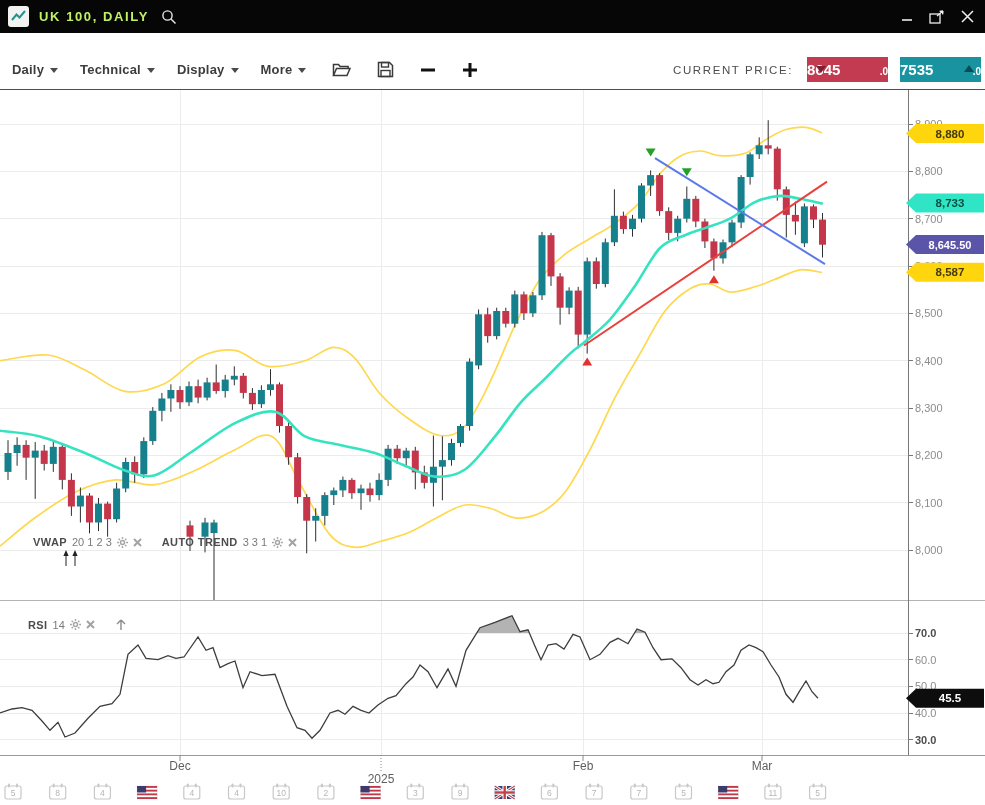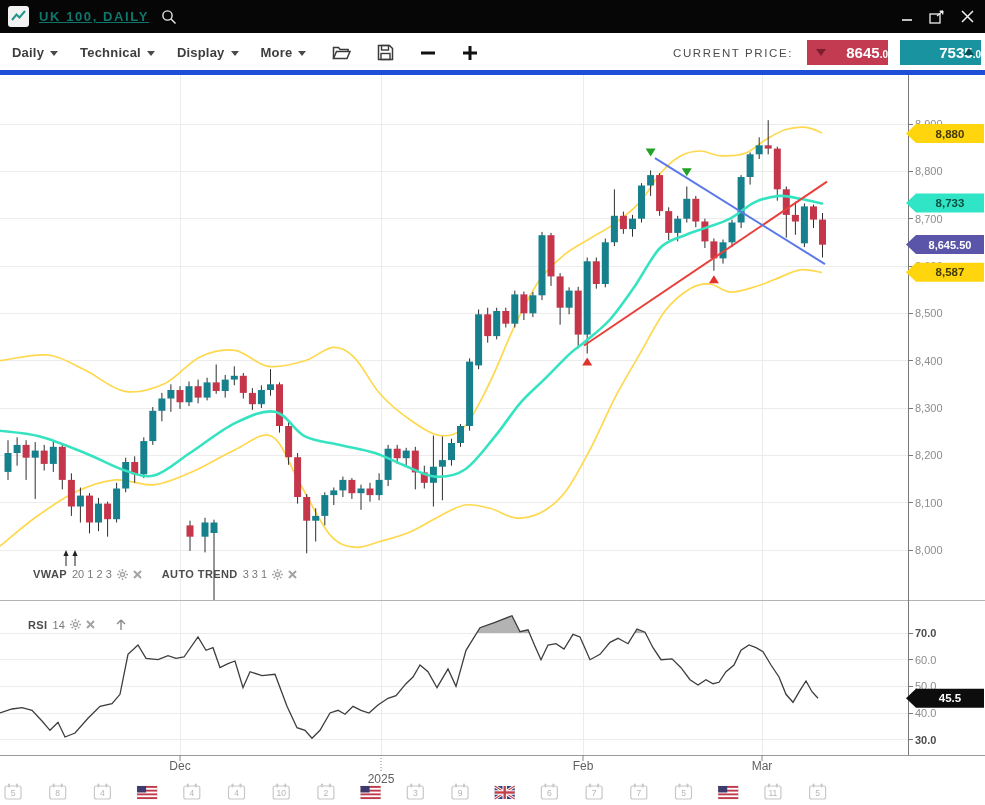--- a/index.html
+++ b/index.html
@@ -3,50 +3,50 @@
 <meta charset="utf-8">
 <style>
   html,body{margin:0;padding:0;background:#fff;}
   body{width:985px;height:805px;position:relative;overflow:hidden;
        font-family:"Liberation Sans",sans-serif;-webkit-font-smoothing:antialiased;}
   
   .titlebar{position:absolute;left:0;top:0;width:985px;height:33px;background:#060606;
             display:flex;align-items:center;z-index:30;}
   .app-icon{width:21px;height:21px;background:#f2f2f2;border-radius:3px;margin:0 10px 0 8px;
             display:flex;align-items:center;justify-content:center;}
-  .tb-title{color:#0f766e;font-size:13px;font-weight:bold;letter-spacing:1.6px;text-decoration:underline;}
+  .tb-title{color:#bef264;font-size:13px;font-weight:bold;letter-spacing:1.6px;}
   .tb-search{margin-left:12px;display:flex;align-items:center;cursor:pointer;}
   .tb-spacer{flex:1;}
   .winbtn{width:24px;height:22px;display:flex;align-items:center;justify-content:center;
           margin-right:6px;cursor:pointer;}
   
-  .toolbar{position:absolute;left:0;top:35px;width:985px;height:40px;background:#fff;
-           border-bottom:5px solid #1d4ed8;display:flex;align-items:center;z-index:30;box-sizing:border-box;}
+  .toolbar{position:absolute;left:0;top:50px;width:985px;height:40px;background:#fff;
+           border-bottom:1px solid #1d4ed8;display:flex;align-items:center;z-index:30;box-sizing:border-box;}
   .menu{display:flex;align-items:center;gap:6px;margin-left:22px;cursor:pointer;
         font-size:13px;font-weight:bold;color:#3d3d3d;letter-spacing:.2px;}
   .menu:first-child{margin-left:12px;}
   .caret{width:0;height:0;border-left:4px solid transparent;border-right:4px solid transparent;
          border-top:5px solid #4a4a4a;margin-top:2px;}
   .iconbtn{margin-left:26px;display:flex;align-items:center;justify-content:center;cursor:pointer;}
   .cp-label{font-size:11.5px;color:#4c4c4c;letter-spacing:1.6px;margin-right:14px;text-align:right;}
-  .price-btn{width:81px;height:25px;display:flex;align-items:center;justify-content:flex-end;
+  .price-btn{width:81px;height:25px;display:flex;align-items:center;justify-content:space-between;
              color:#fff;font-weight:bold;cursor:pointer;position:relative;}
   .price-btn .pmain{font-size:15px;}
   .price-btn .psmall{font-size:10px;margin-top:4px;}
   .sell-btn{margin-right:12px;}
   .arr{width:0;height:0;position:absolute;}
   .arr-down{left:9px;top:9px;border-left:5px solid transparent;border-right:5px solid transparent;border-top:7px solid #7d1f2f;}
   .arr-up{right:7px;top:8px;border-left:5px solid transparent;border-right:5px solid transparent;border-bottom:7px solid #0a4d55;}
   
   svg#cv{position:absolute;left:0;top:0;z-index:1;}
   .ind-row{position:absolute;display:flex;align-items:center;gap:5px;z-index:10;
            font-size:11px;color:#7a7a7a;}
   .ind-name{font-weight:bold;color:#4c4c4c;letter-spacing:.4px;}
   .ind-ico{display:flex;align-items:center;cursor:pointer;}
-  #vwap-row{left:33px;top:536px;margin-top:32px;}
+  #vwap-row{left:33px;top:536px;}
   #rsi-row{left:28px;top:618px;justify-content:space-between;}
   .ind-gap{width:10px;}
 </style>
 </head>
 <body>
 
 <svg id="cv" width="985" height="805">
     <defs>
       <clipPath id="clipP">
         <rect x="0" y="72" width="908" height="528"></rect>

